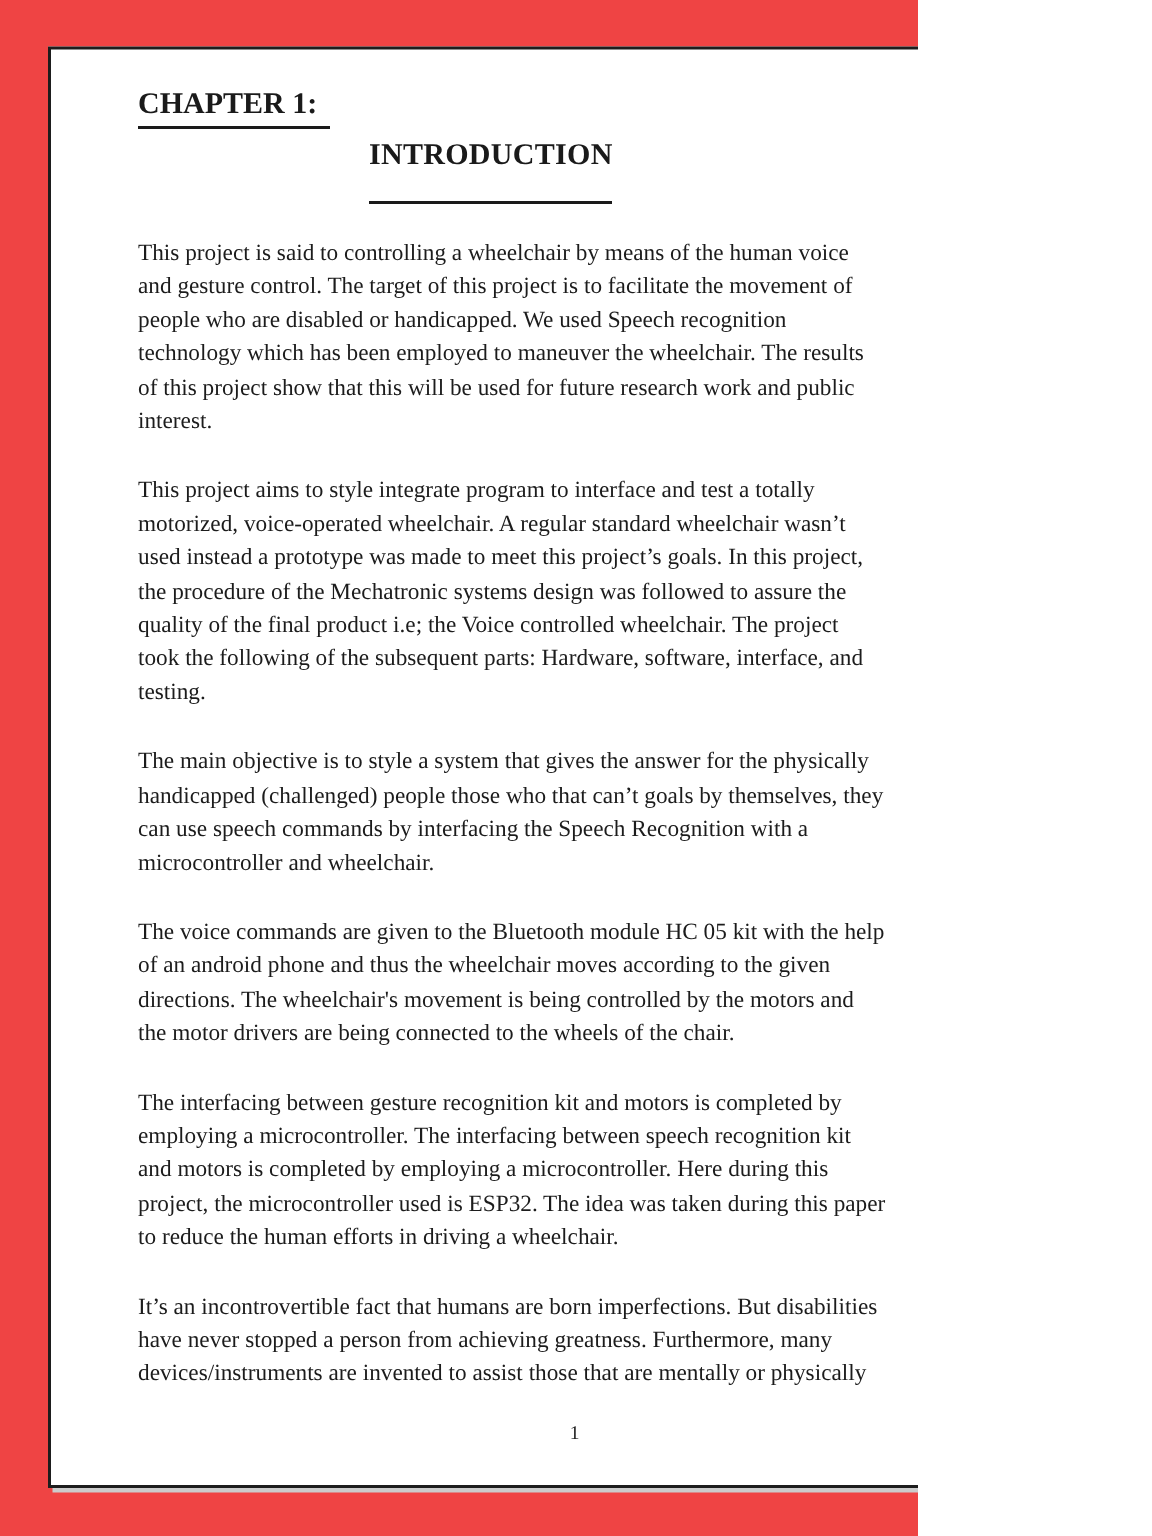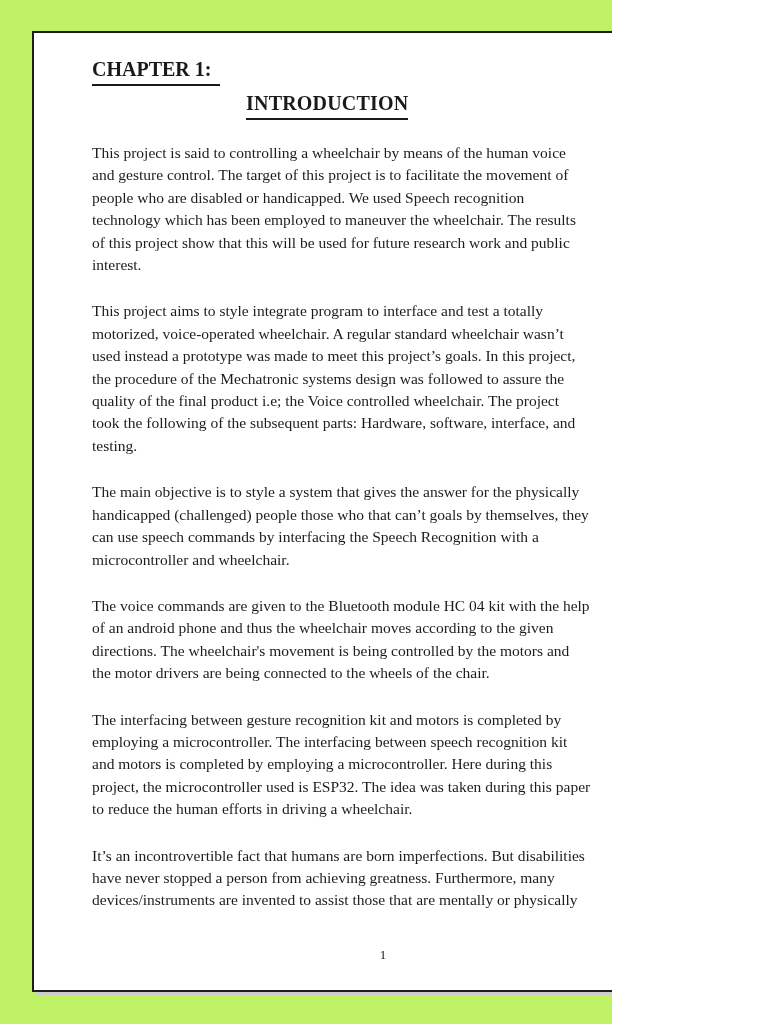--- a/index.html
+++ b/index.html
@@ -7,21 +7,21 @@
     padding: 0;
     width: 768px;
     height: 1024px;
     background: #ffffff;
     font-family: "Liberation Serif", "DejaVu Serif", serif;
   }
   .canvas {
     position: relative;
     width: 612px;
     height: 1024px;
-    background: #bef264;
+    background: #ef4444;
     overflow: hidden;
   }
   .sheet {
     position: absolute;
     left: 32px;
     top: 31px;
     width: 698px;
     height: 957px;
     background: #ffffff;
     border: 2px solid #1d1d1d;
@@ -45,21 +45,21 @@
   }
   .title {
     margin: 4px 0 22px 154px;
     font-size: 20px;
     line-height: 27px;
     font-weight: bold;
   }
   .title .u {
     display: inline-block;
     border-bottom: 2px solid #1a1a1a;
-    padding-bottom: 1px;
+    padding-bottom: 17px;
     letter-spacing: 0.2px;
   }
   .para {
     margin: 0 0 24px 0;
     width: 640px;
     font-size: 15.5px;
     line-height: 22.4px;
     white-space: pre-line;
     color: #1c1c1c;
   }
@@ -97,21 +97,21 @@
 the procedure of the Mechatronic systems design was followed to assure the
 quality of the final product i.e; the Voice controlled wheelchair. The project
 took the following of the subsequent parts: Hardware, software, interface, and
 testing.</p>
 
       <p class="para">The main objective is to style a system that gives the answer for the physically
 handicapped (challenged) people those who that can’t goals by themselves, they
 can use speech commands by interfacing the Speech Recognition with a
 microcontroller and wheelchair.</p>
 
-      <p class="para">The voice commands are given to the Bluetooth module HC 04 kit with the help
+      <p class="para">The voice commands are given to the Bluetooth module HC 05 kit with the help
 of an android phone and thus the wheelchair moves according to the given
 directions. The wheelchair's movement is being controlled by the motors and
 the motor drivers are being connected to the wheels of the chair.</p>
 
       <p class="para">The interfacing between gesture recognition kit and motors is completed by
 employing a microcontroller. The interfacing between speech recognition kit
 and motors is completed by employing a microcontroller. Here during this
 project, the microcontroller used is ESP32. The idea was taken during this paper
 to reduce the human efforts in driving a wheelchair.</p>
 

